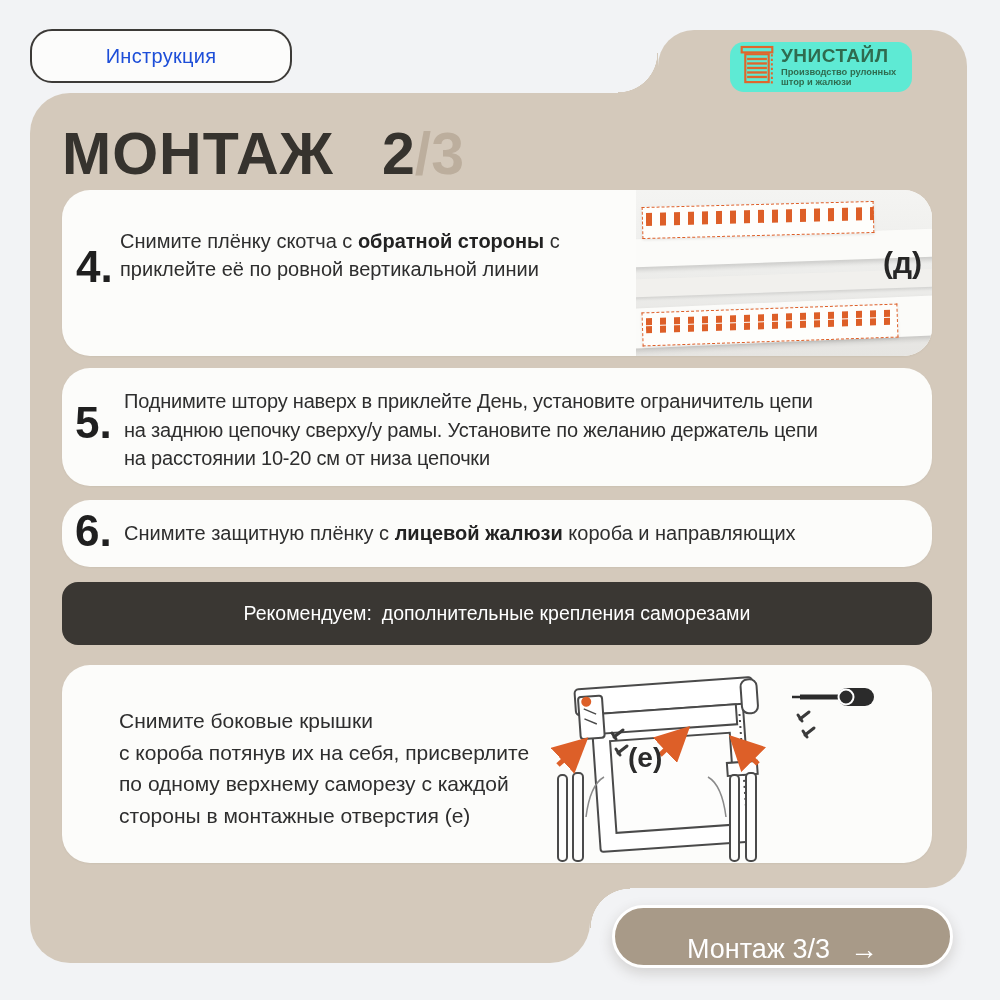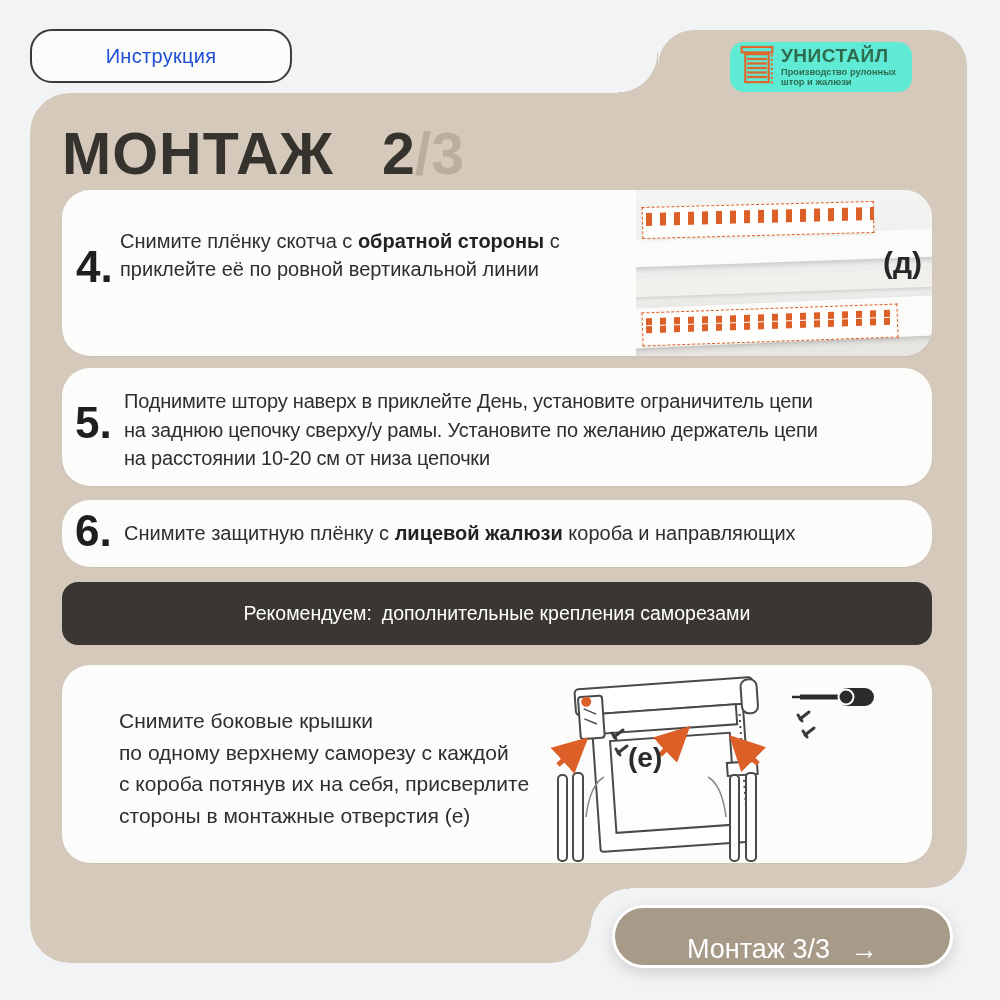--- a/index.html
+++ b/index.html
@@ -158,22 +158,22 @@
   </div>
 
   <div class="abs banner">
     <div>Рекомендуем:</div>
     <div>дополнительные крепления саморезами</div>
   </div>
 
   <div class="abs card c7">
     <div class="steptext">
       <div>Снимите боковые крышки</div>
+      <div>с короба потянув их на себя, присверлите</div>
       <div>по одному верхнему саморезу с каждой</div>
-      <div>с короба потянув их на себя, присверлите</div>
       <div>стороны в монтажные отверстия (е)</div>
     </div>
     <div class="illu">
       <svg width="380" height="195" viewBox="0 0 380 195">
         <defs>
           <marker id="ah" markerWidth="7" markerHeight="7" refX="5" refY="3.5" orient="auto">
             <path d="M0,0 L7,3.5 L0,7 z" fill="#dd5f28"></path>
           </marker>
         </defs>
 

